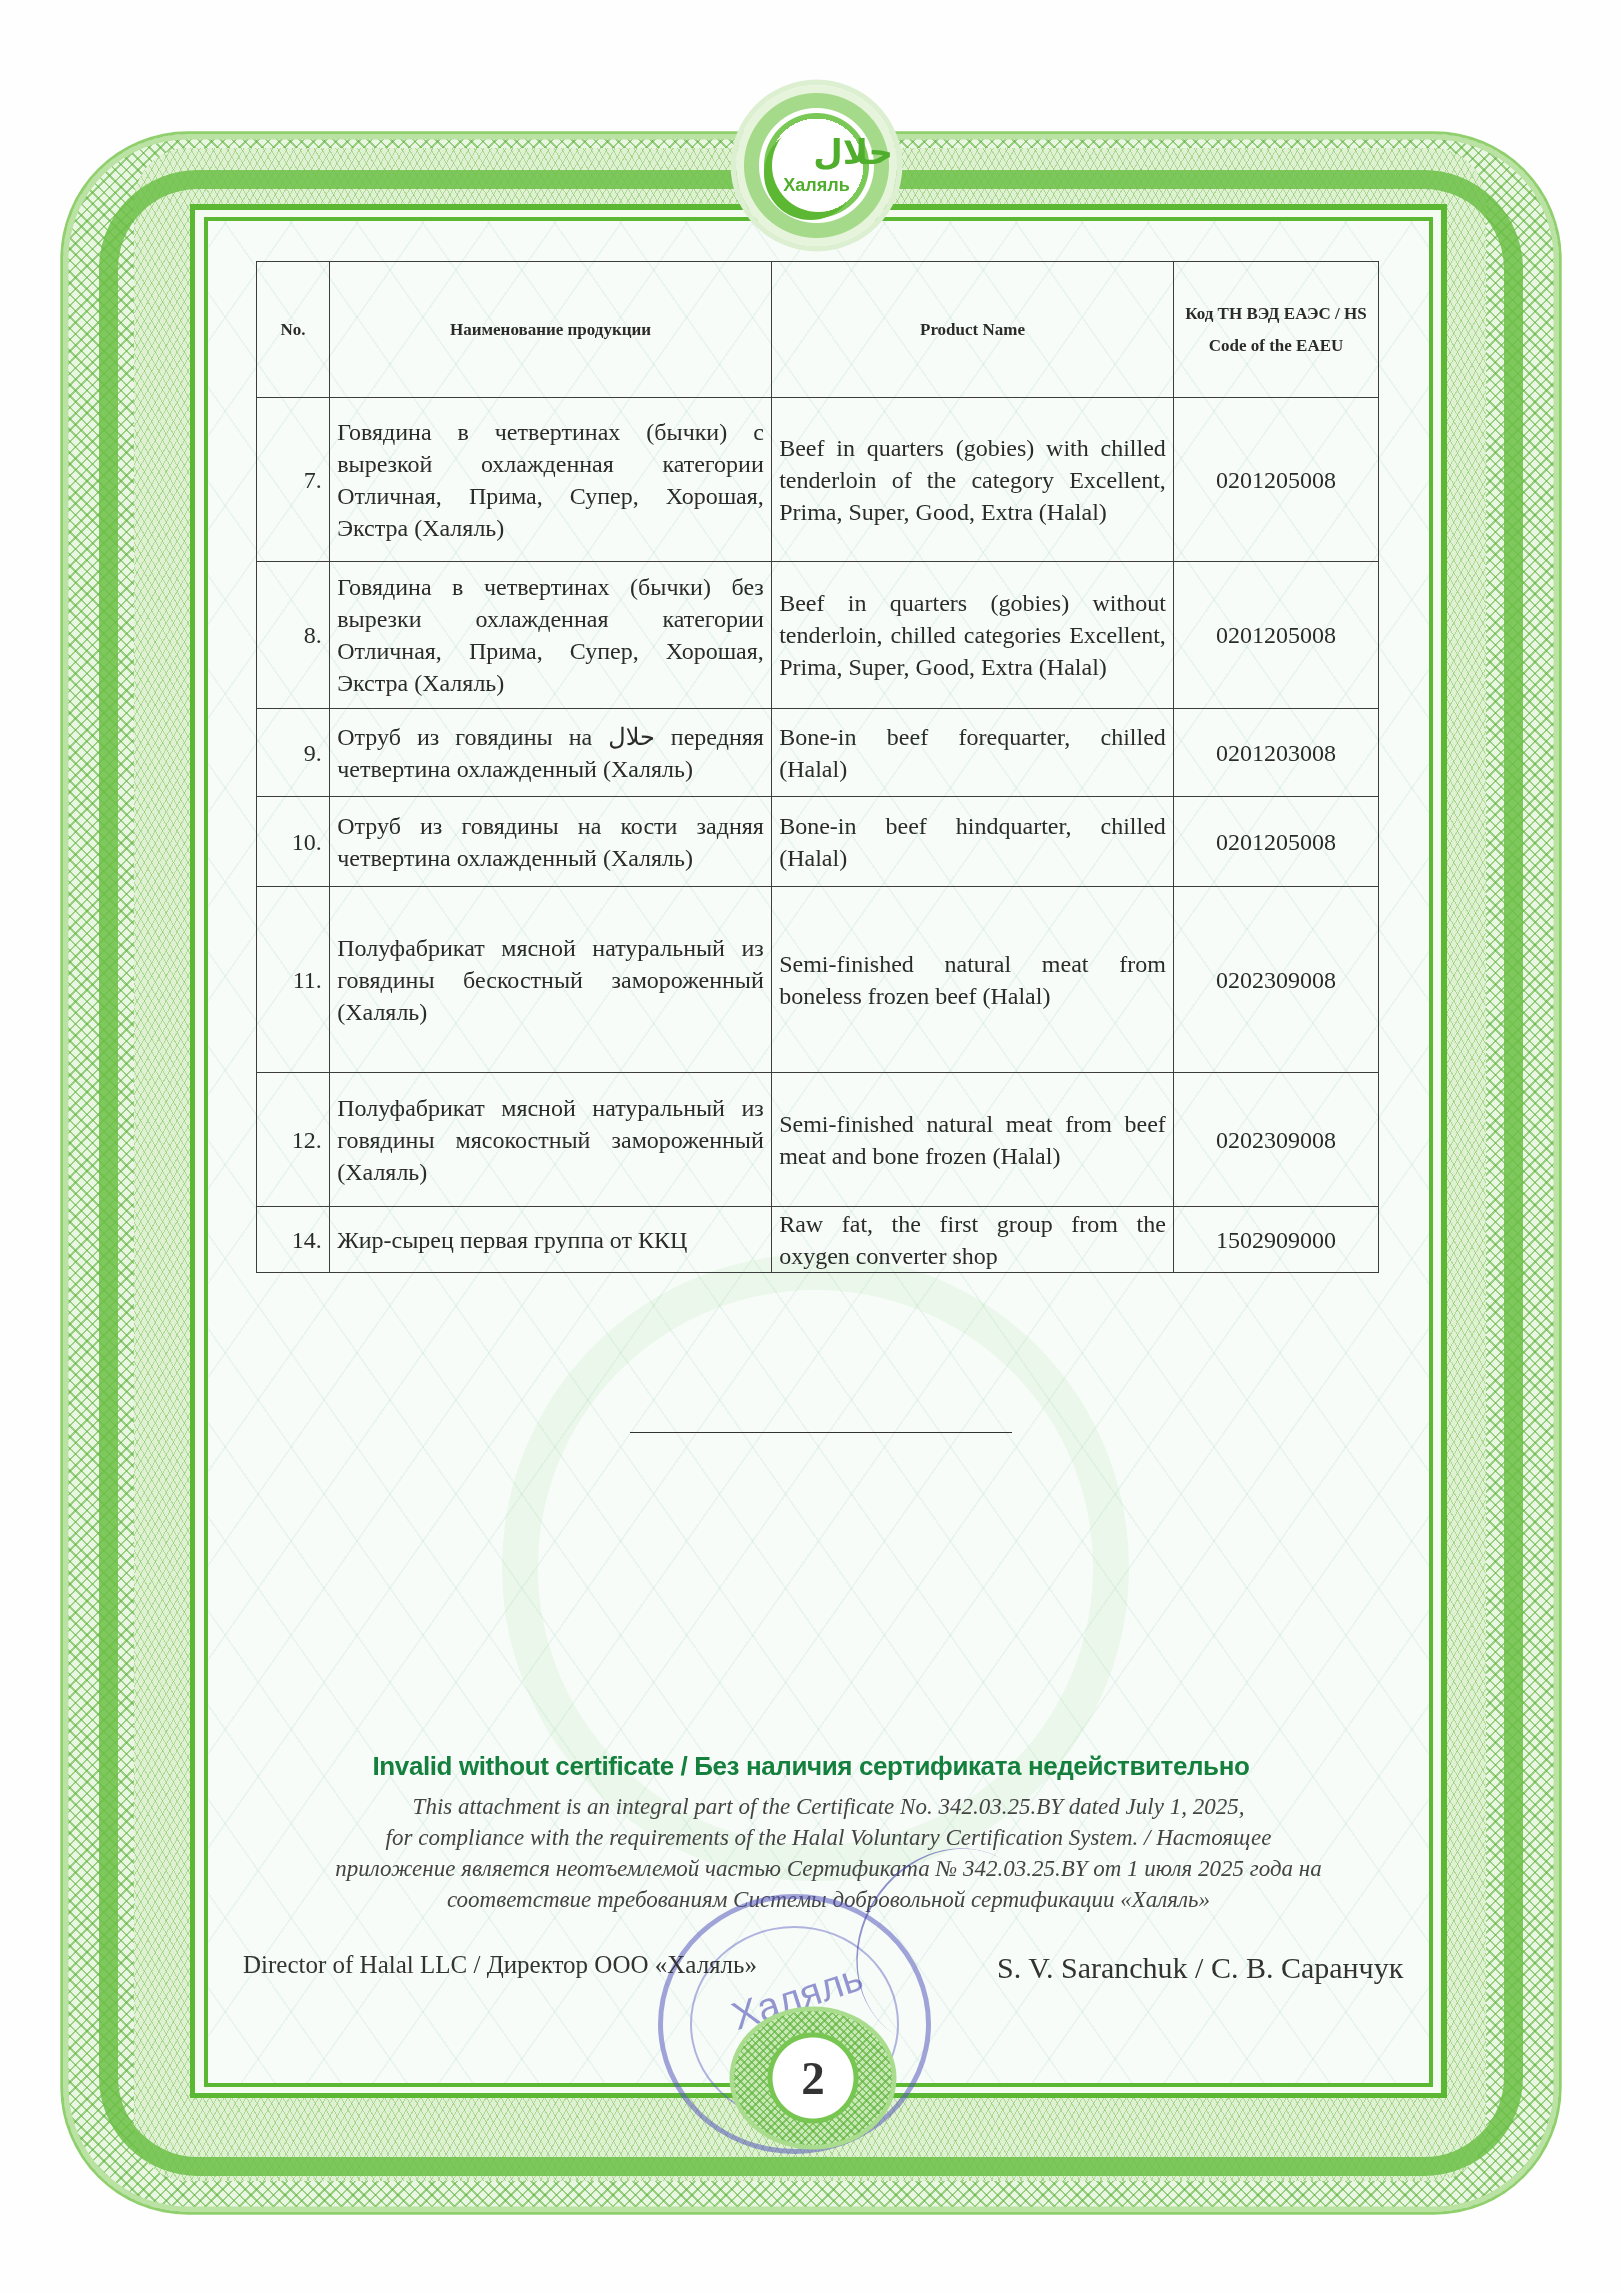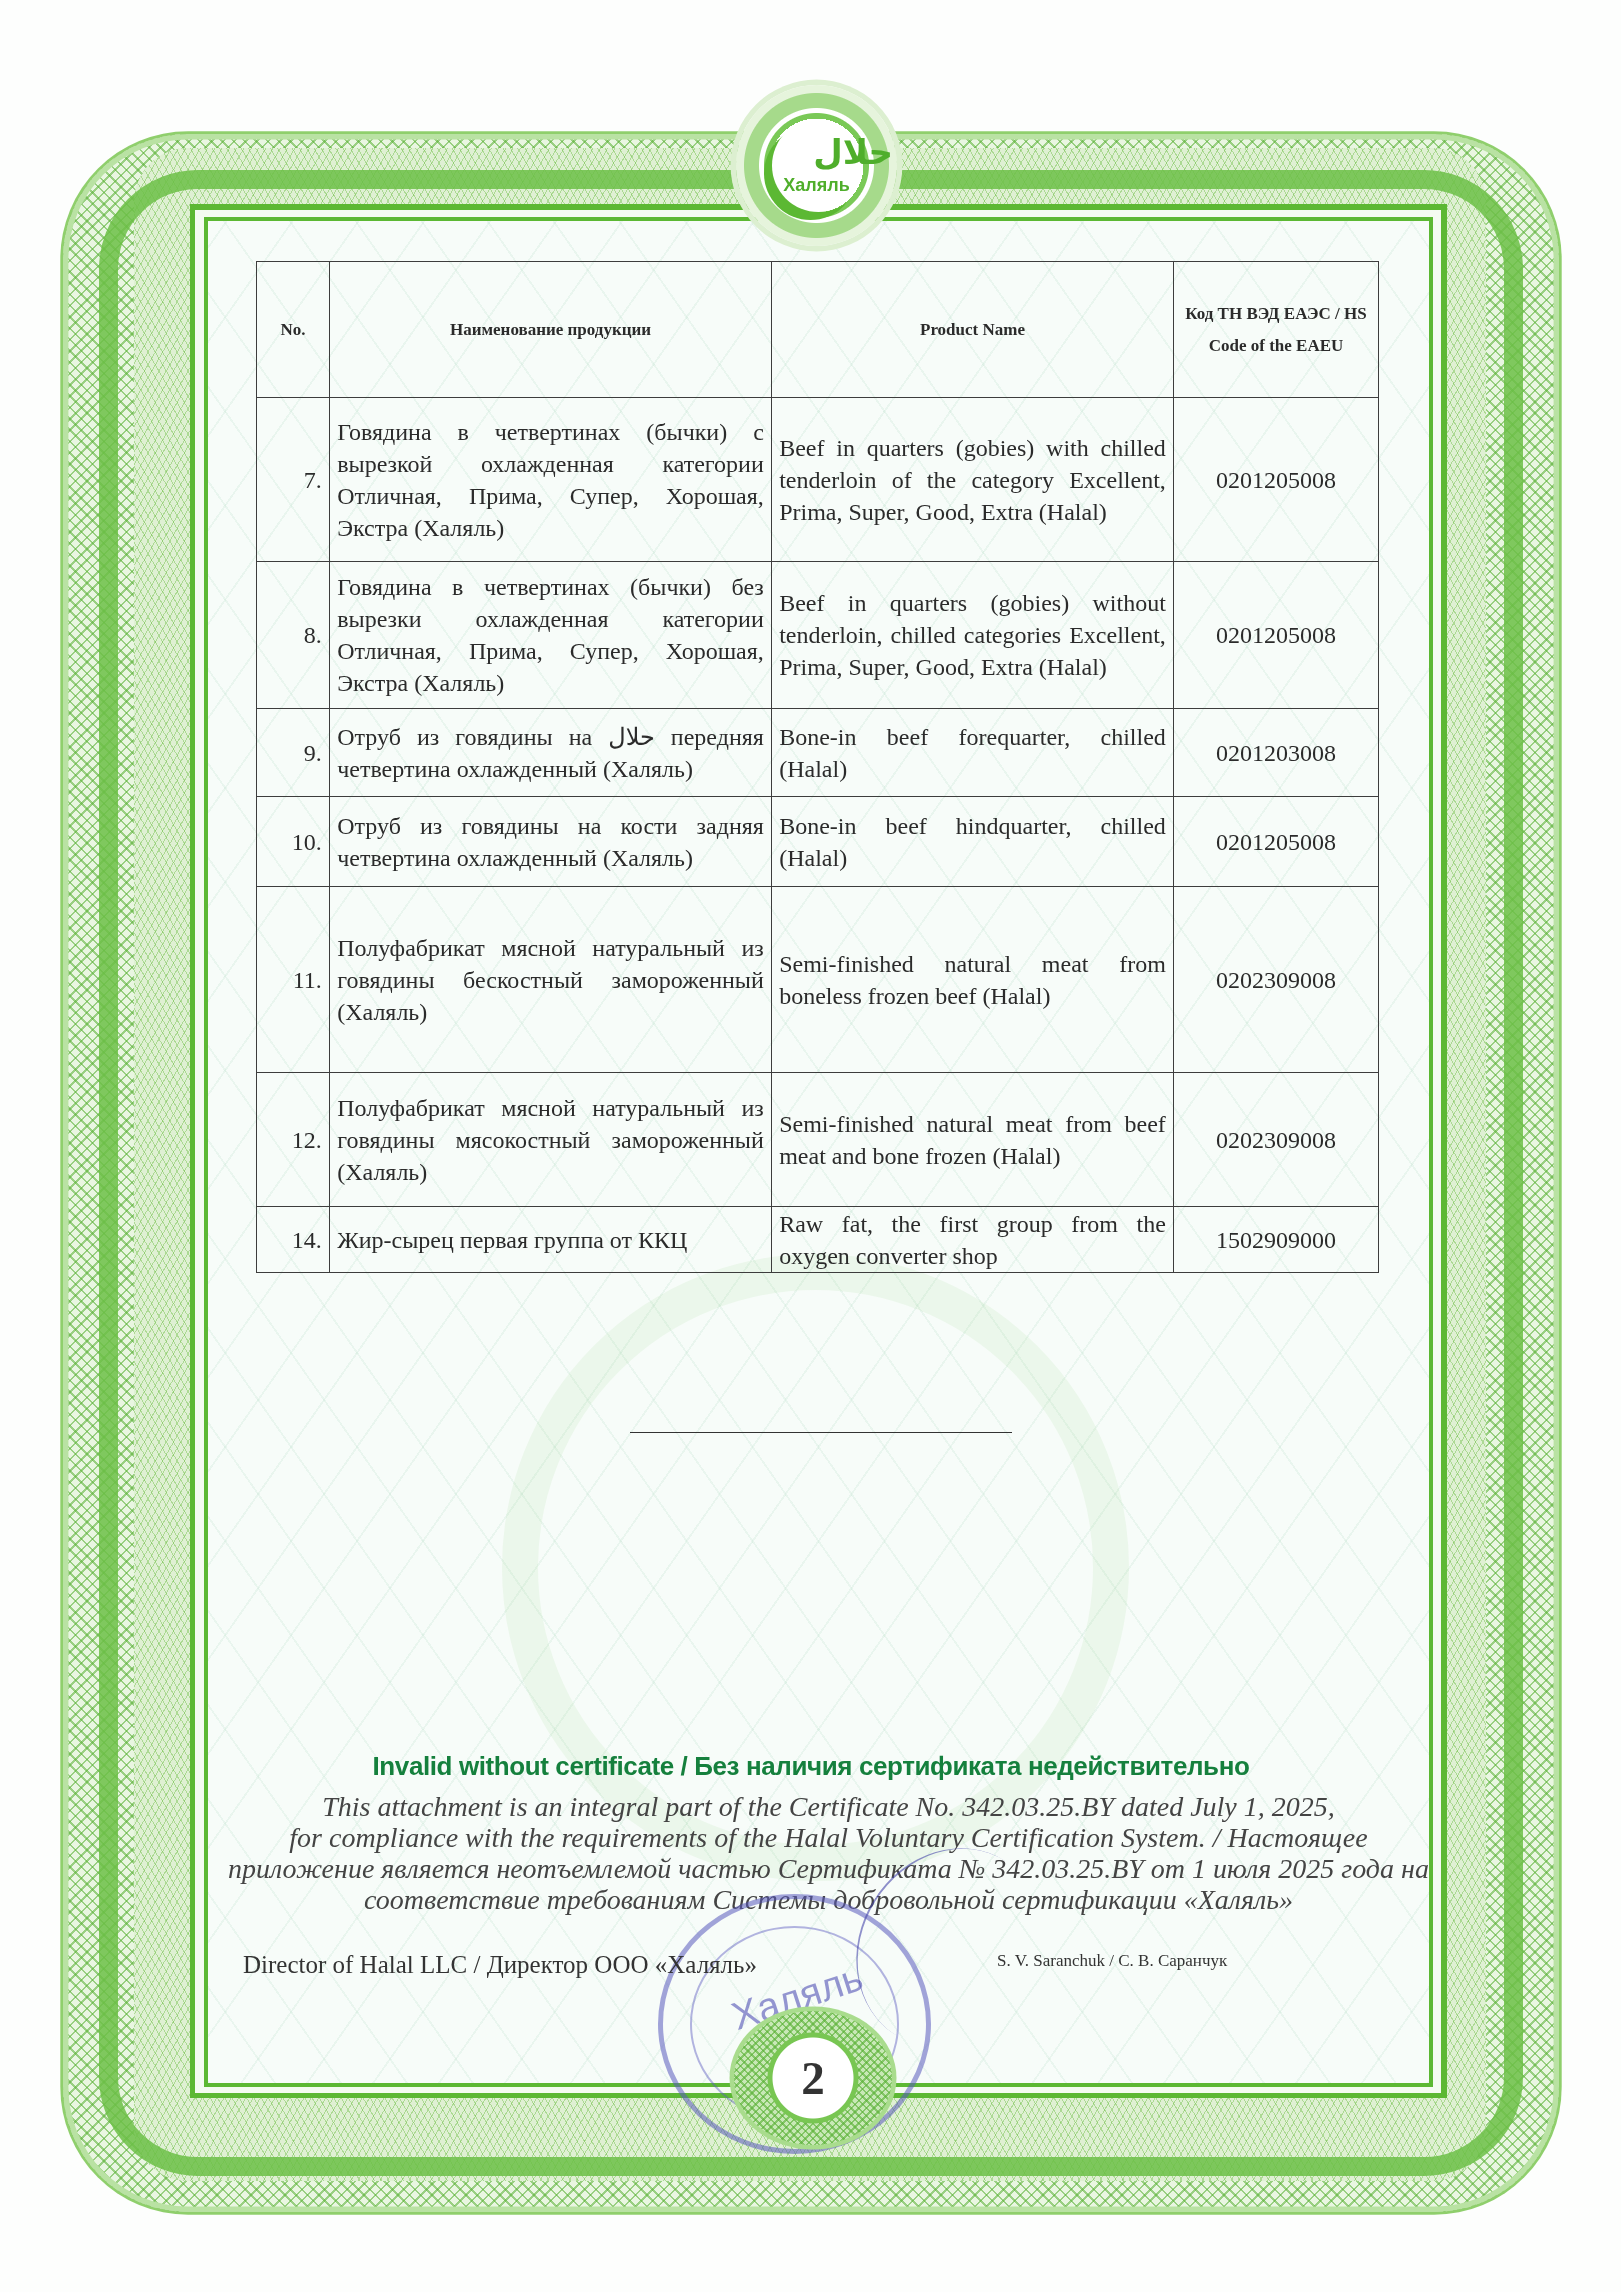--- a/index.html
+++ b/index.html
@@ -104,27 +104,27 @@
     border-top:1.8px solid #333;
   }
   
   .footer-title {
     position:absolute; left:0; width:1622px; top:1751px; text-align:center;
     font-family:"Liberation Sans", sans-serif; font-weight:bold; font-size:26px;
     color:#15803d; letter-spacing:-0.4px;
   }
   .footer-note {
     position:absolute; left:206px; width:1245px; top:1791px; text-align:center;
-    font-style:italic; font-size:28px; line-height:31px; color:#444;
+    font-style:italic; font-size:23px; line-height:31px; color:#444;
   }
   .director {
     position:absolute; left:243px; top:1951px; font-size:25px; color:#333;
   }
   .director-name {
-    position:absolute; left:997px; top:1951px; font-size:17px; color:#333;
+    position:absolute; left:997px; top:1951px; font-size:30px; color:#333;
   }
   
   .stamp {
     position:absolute; left:658px; top:1894px; width:273px; height:260px;
     border-radius:50%;
     border:5.4px solid rgba(90,90,190,0.55);
     box-sizing:border-box;
   }
   .stamp-inner {
     position:absolute; left:27px; top:27px; right:27px; bottom:27px; border-radius:50%;

